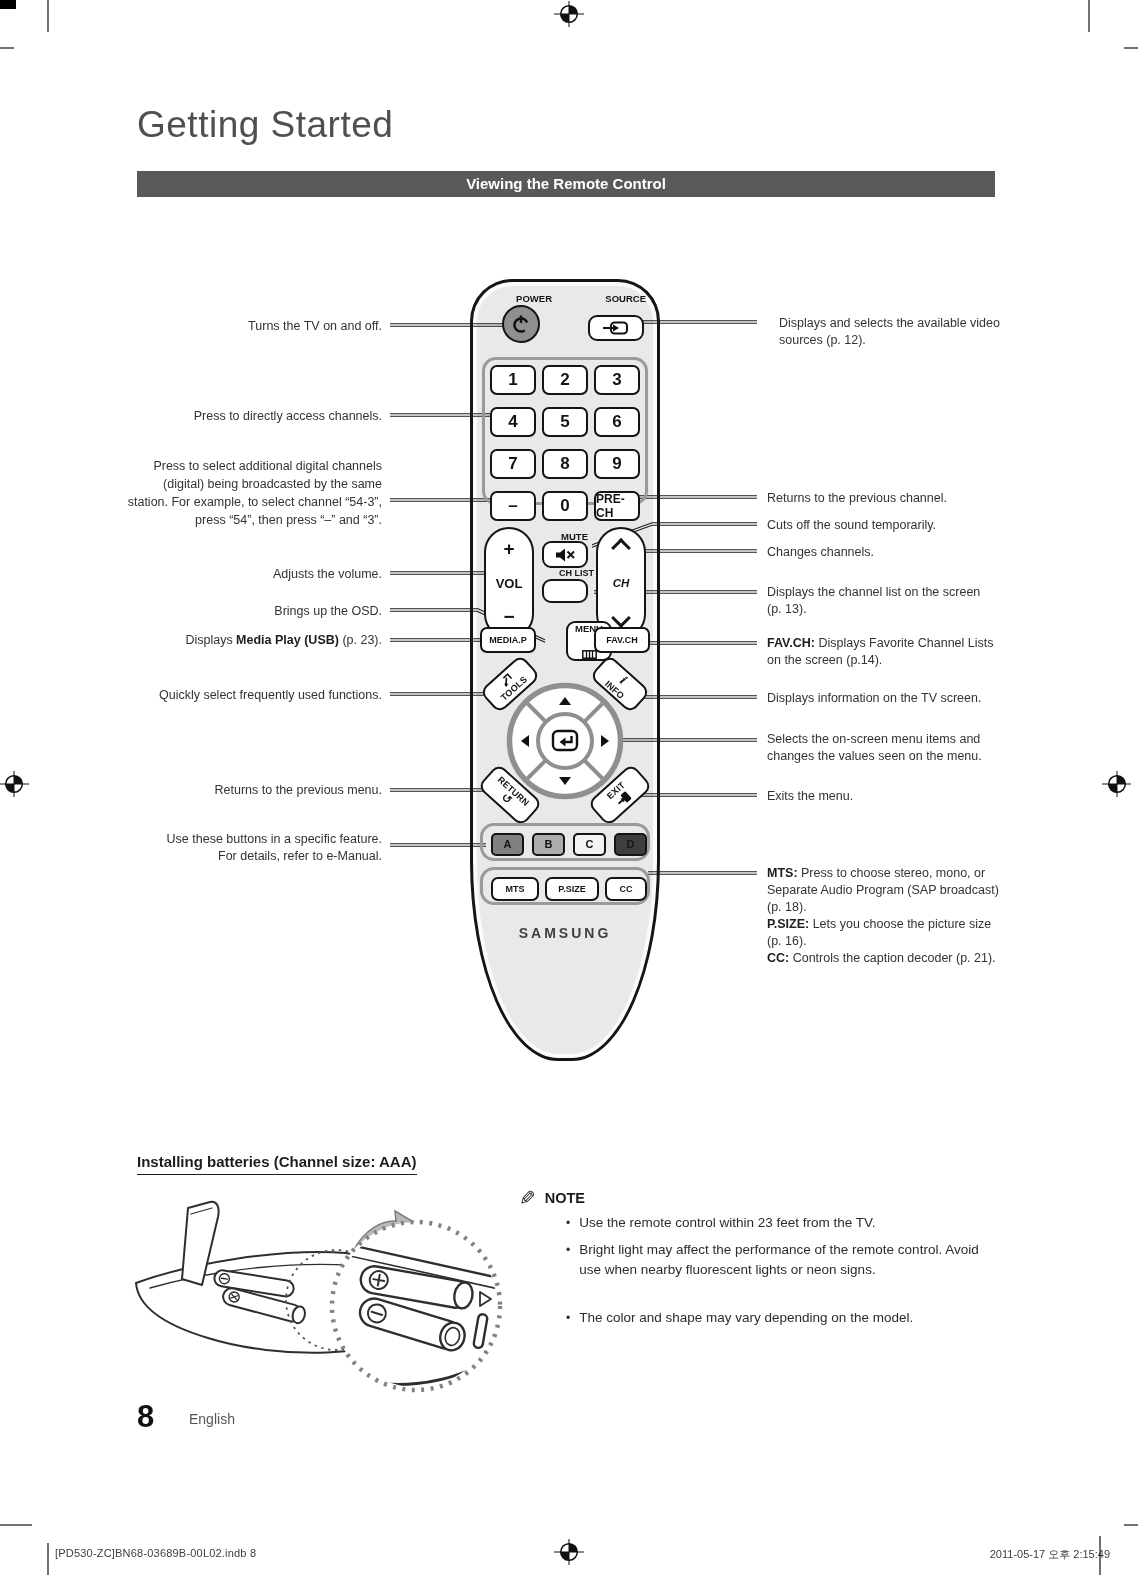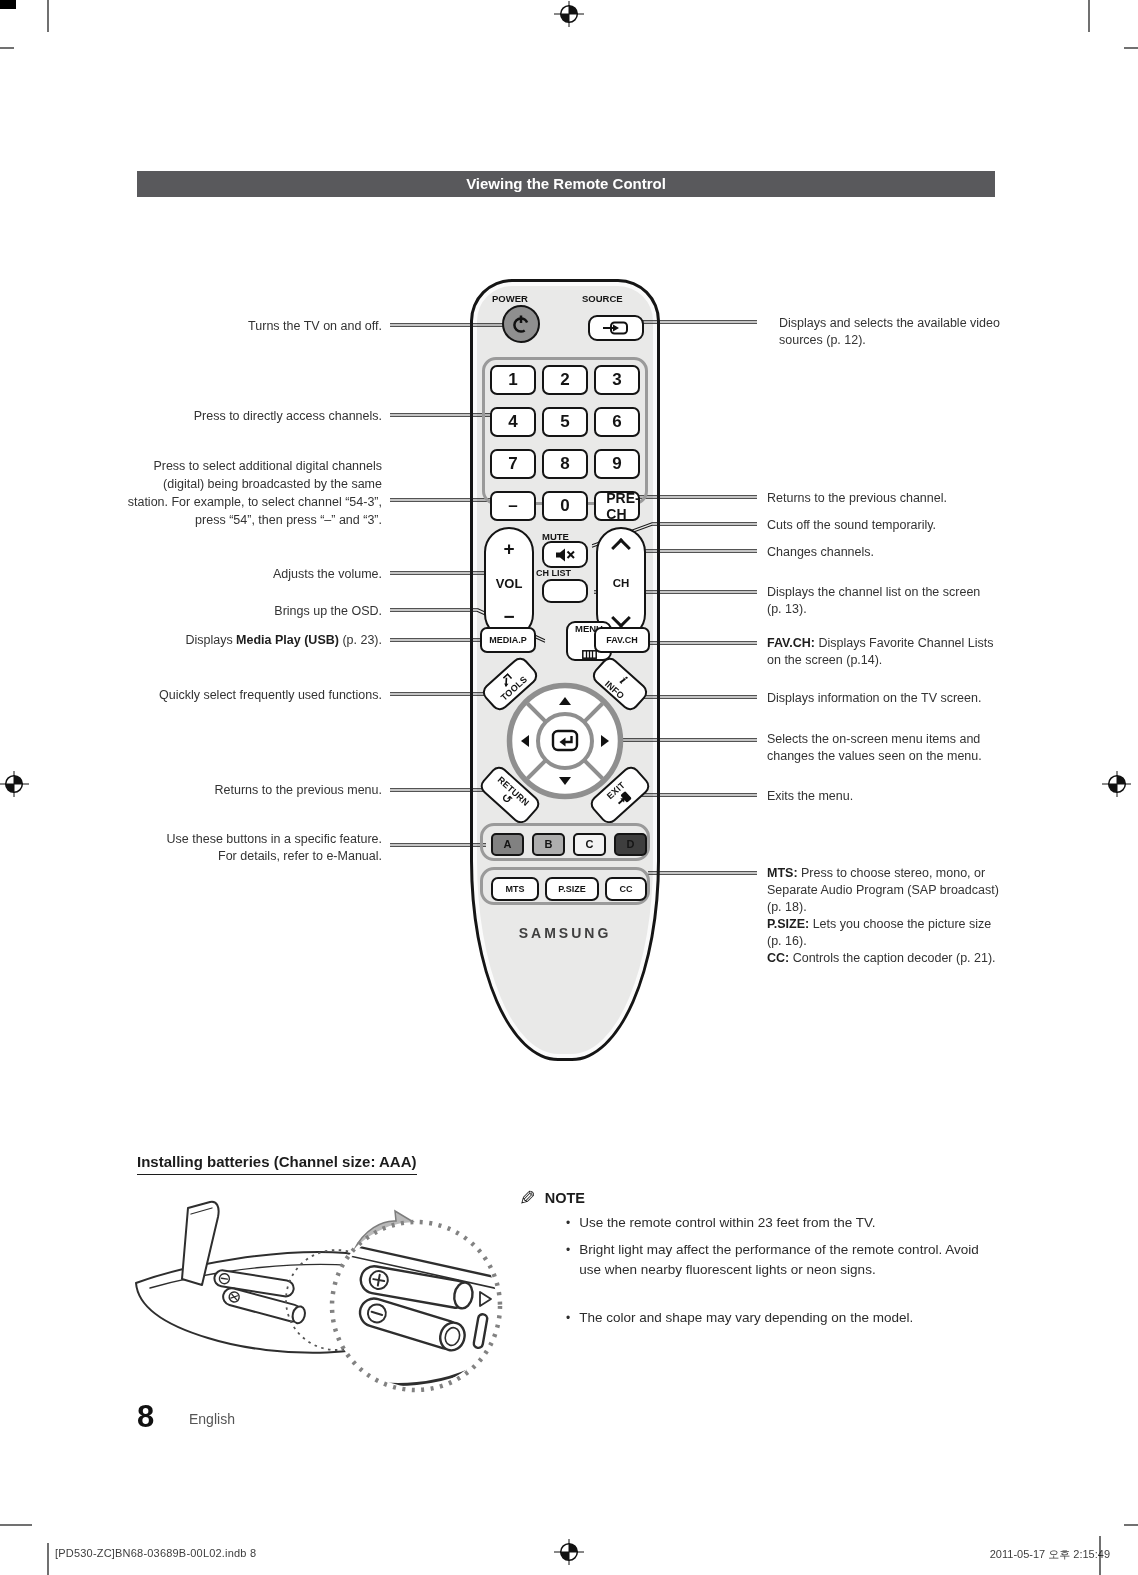--- a/index.html
+++ b/index.html
@@ -14,21 +14,21 @@
   #remote-body{left:470px;top:279px;width:190px;height:782px;box-sizing:border-box;
      background:#e9e9e8;border:3px solid #151515;
      border-radius:42px 42px 88px 88px / 42px 42px 200px 200px;
      box-shadow:inset 0 0 0 4px #fbfbfb;z-index:1;}
   #lines{left:0;top:0;z-index:2;pointer-events:none;}
   #remote-ui{left:470px;top:279px;width:190px;height:782px;z-index:3;}
   #remote-ui .abs{position:absolute;}
   .btn{box-sizing:border-box;background:#fff;border:2.3px solid #141414;border-radius:7px;
        display:flex;align-items:center;justify-content:center;font-weight:bold;color:#141414;}
   .grp{box-sizing:border-box;border:3px solid #9a9a9a;border-radius:14px;}
-  .blab{font-weight:bold;font-size:9.5px;color:#141414;text-align:left;}
+  .blab{font-weight:bold;font-size:9.5px;color:#141414;text-align:right;}
   .digit{font-size:17px;}
   .rocker{flex-direction:column;justify-content:space-between;padding:9px 0;border-radius:25px;}
   .chev{width:11px;height:11px;border-top:3px solid #141414;border-right:3px solid #141414;}
   .diag{flex-direction:column;gap:1px;border-radius:9px;}
   .diag .t{font-size:9px;font-weight:bold;letter-spacing:.2px;}
   
   .lbl{font-size:12.5px;line-height:17px;color:#333;z-index:4;}
   .lleft{text-align:right;}
   .lbl b{color:#1d1d1d;}
   
@@ -43,20 +43,21 @@
   #pagelang{left:189px;top:1411px;font-size:14px;color:#555;}
   #fleft{left:55px;top:1547px;font-size:11px;color:#3d3d3d;letter-spacing:.2px;}
   #fright{left:820px;top:1547px;width:290px;text-align:right;font-size:11px;color:#3d3d3d;}
   svg{display:block;}
 </style>
 </head>
 <body>
 
 <div id="page">
 
+  <div class="abs" id="title">Getting Started</div>
   <div class="abs" id="banner">Viewing the Remote Control</div>
 
   <div class="abs" id="remote-body"></div>
 
   <svg class="abs" id="lines" width="1138" height="1575" viewBox="0 0 1138 1575">
     <g stroke="#1a1a1a" stroke-width="1.1" fill="none">
 
       <path d="M390,323.7 H523"></path>
         <path d="M390,326.3 H523"></path>
       <path d="M390,413.7 H494"></path>
@@ -164,38 +165,38 @@
     <div class="abs btn digit" style="left:72px;top:86px;width:46px;height:30px;">2</div>
     <div class="abs btn digit" style="left:124px;top:86px;width:46px;height:30px;">3</div>
     <div class="abs btn digit" style="left:20px;top:128px;width:46px;height:30px;">4</div>
     <div class="abs btn digit" style="left:72px;top:128px;width:46px;height:30px;">5</div>
     <div class="abs btn digit" style="left:124px;top:128px;width:46px;height:30px;">6</div>
     <div class="abs btn digit" style="left:20px;top:170px;width:46px;height:30px;">7</div>
     <div class="abs btn digit" style="left:72px;top:170px;width:46px;height:30px;">8</div>
     <div class="abs btn digit" style="left:124px;top:170px;width:46px;height:30px;">9</div>
     <div class="abs btn digit" style="left:20px;top:212px;width:46px;height:30px;">–</div>
     <div class="abs btn digit" style="left:72px;top:212px;width:46px;height:30px;">0</div>
-    <div class="abs btn" style="left:124px;top:212px;width:46px;height:30px;font-size:14px;padding-left:12px;">PRE-CH</div>
+    <div class="abs btn" style="left:124px;top:212px;width:46px;height:30px;font-size:12px;">PRE-CH</div>
 
     <div class="abs blab" style="left:72px;top:252px;width:46px;">MUTE</div>
     <div class="abs btn" style="left:72px;top:262px;width:46px;height:27px;border-radius:9px;">
       <svg width="22" height="16" viewBox="0 0 22 16">
           <path d="M2,5.5 H6 L11,1.5 V14.5 L6,10.5 H2 Z" fill="#111"></path>
           <line x1="13.5" y1="4.5" x2="20" y2="11" stroke="#111" stroke-width="2"></line>
           <line x1="20" y1="4.5" x2="13.5" y2="11" stroke="#111" stroke-width="2"></line>
         </svg>
     </div>
     <div class="abs btn rocker" style="left:14px;top:248px;width:50px;height:112px;">
       <span style="font-size:19px;">+</span>
       <span style="font-size:13px;">VOL</span>
       <span style="font-size:19px;">−</span>
     </div>
     <div class="abs btn rocker" style="left:126px;top:248px;width:50px;height:112px;">
       <span class="chev" style="transform:rotate(-45deg);margin-top:3px;"></span>
-      <span style="font-size:11.5px;">CH</span>
+      <span style="font-size:11.5px;font-style:italic;">CH</span>
       <span class="chev" style="transform:rotate(135deg);margin-bottom:3px;"></span>
     </div>
     <div class="abs blab" style="left:66px;top:289px;width:58px;font-size:9px;">CH LIST</div>
     <div class="abs btn" style="left:72px;top:300px;width:46px;height:24px;border-radius:9px;"></div>
 
     <div class="abs btn" style="left:10px;top:348px;width:56px;height:26px;font-size:9px;">MEDIA.P</div>
     <div class="abs btn" style="left:72px;top:342px;width:46px;height:40px;flex-direction:column;gap:16px;border-radius:9px;margin-left:24px;">
       <span style="font-size:9.5px;">MENU</span>
       <svg width="15" height="9" viewBox="0 0 15 9">
           <rect x="0.8" y="0.8" width="13.4" height="7.4" fill="none" stroke="#111" stroke-width="1.5"></rect>

